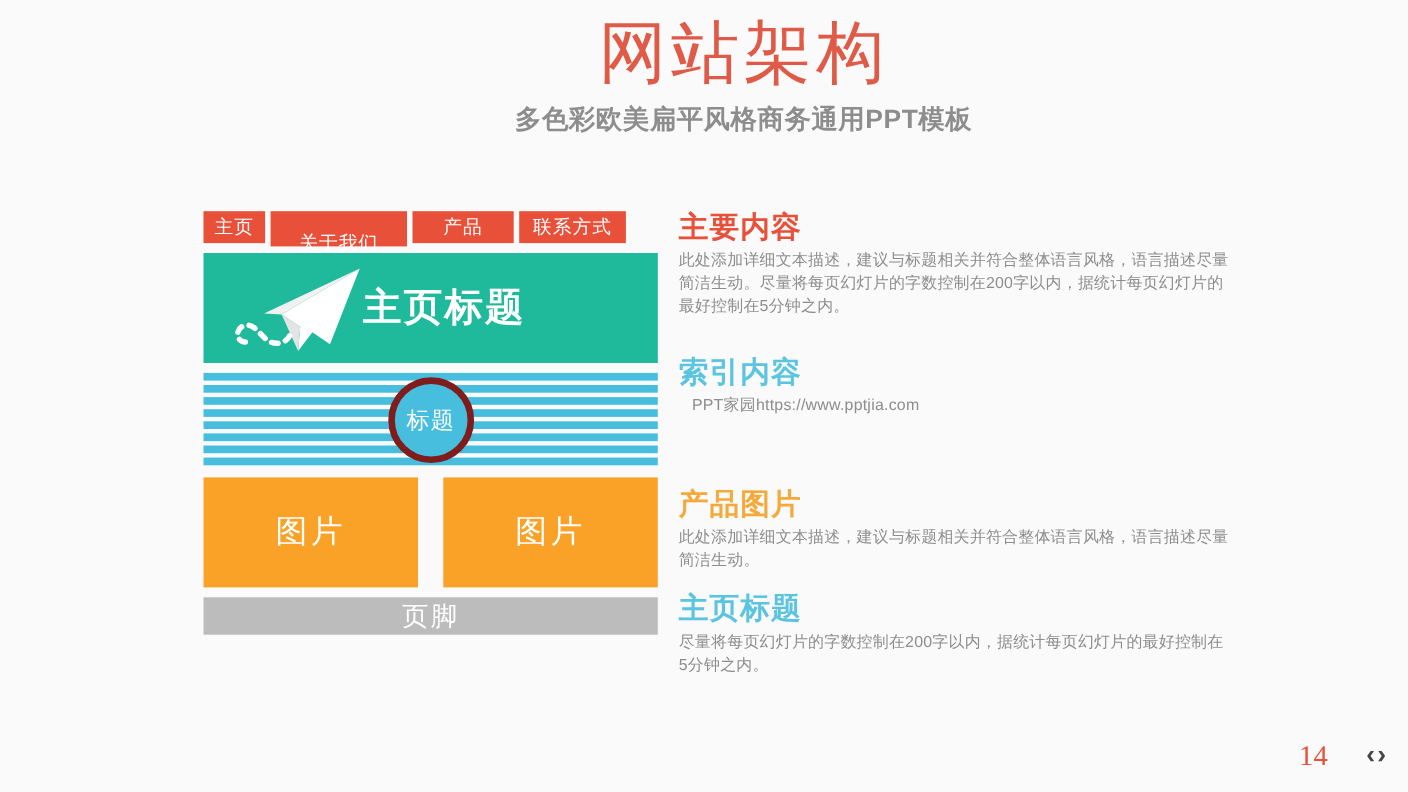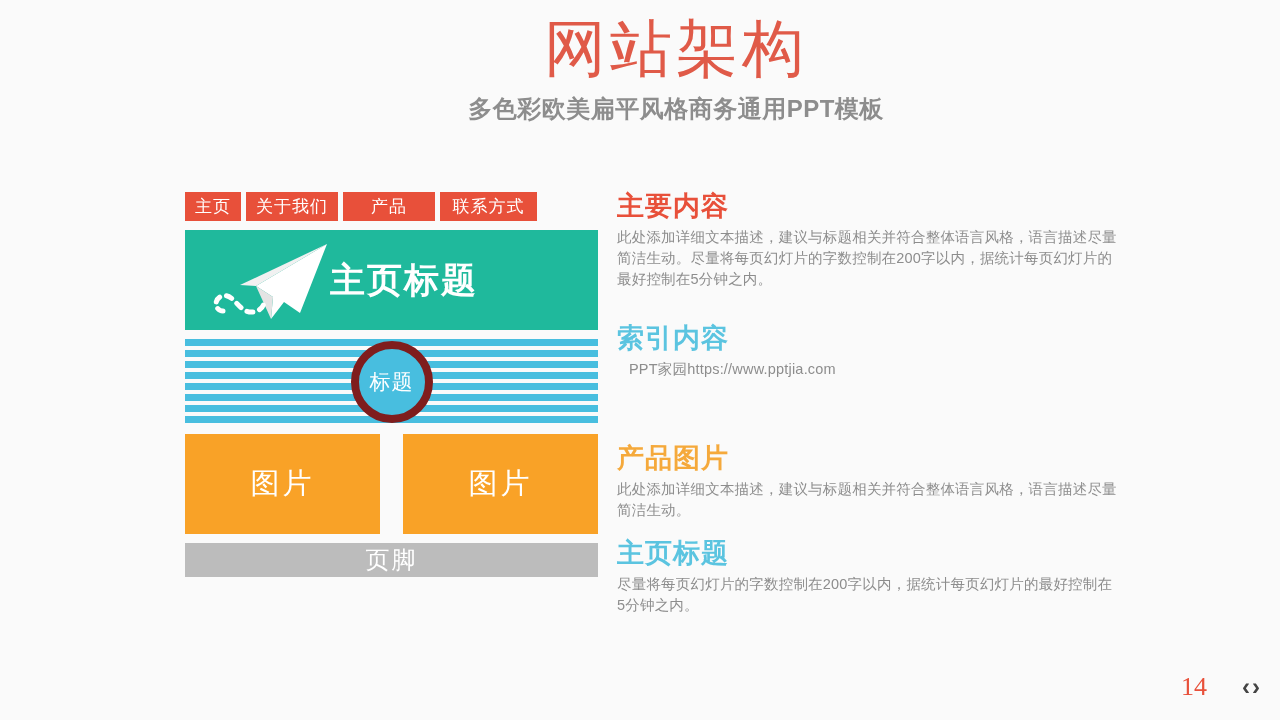--- a/index.html
+++ b/index.html
@@ -66,21 +66,21 @@
     background: #e8503a;
     color: #ffffff;
     font-size: 17px;
     line-height: 29px;
     text-align: center;
     letter-spacing: 1px;
     white-space: nowrap;
     padding: 0 10px;
   }
   .nav-tab.t0 { width: 56px; padding: 0; }
-  .nav-tab.t1 { width: 92px; padding: 0; }
+  .nav-tab.t1 { width: 92px; padding: 16px; font-family: Liberation Mono, monospace; }
   .nav-tab.t2 { width: 92px; padding: 0; }
   .nav-tab.t3 { width: 97px; padding: 0; }
 
   .hero {
     margin-top: 9px;
     height: 100px;
     background: #1fb99c;
     display: flex;
     align-items: center;
     position: relative;
@@ -118,21 +118,21 @@
   }
   .badge {
     position: absolute;
     left: 50%;
     top: 50%;
     transform: translate(-50%, -50%);
     width: 66px;
     height: 66px;
     border-radius: 50%;
     background: #48bedf;
-    border: 8px solid #7f1d1d;
+    border: 6px solid #7f1d1d;
     display: flex;
     align-items: center;
     justify-content: center;
     color: #ffffff;
     font-size: 21px;
     letter-spacing: 1px;
   }
 
   .gallery {
     margin-top: 9px;

